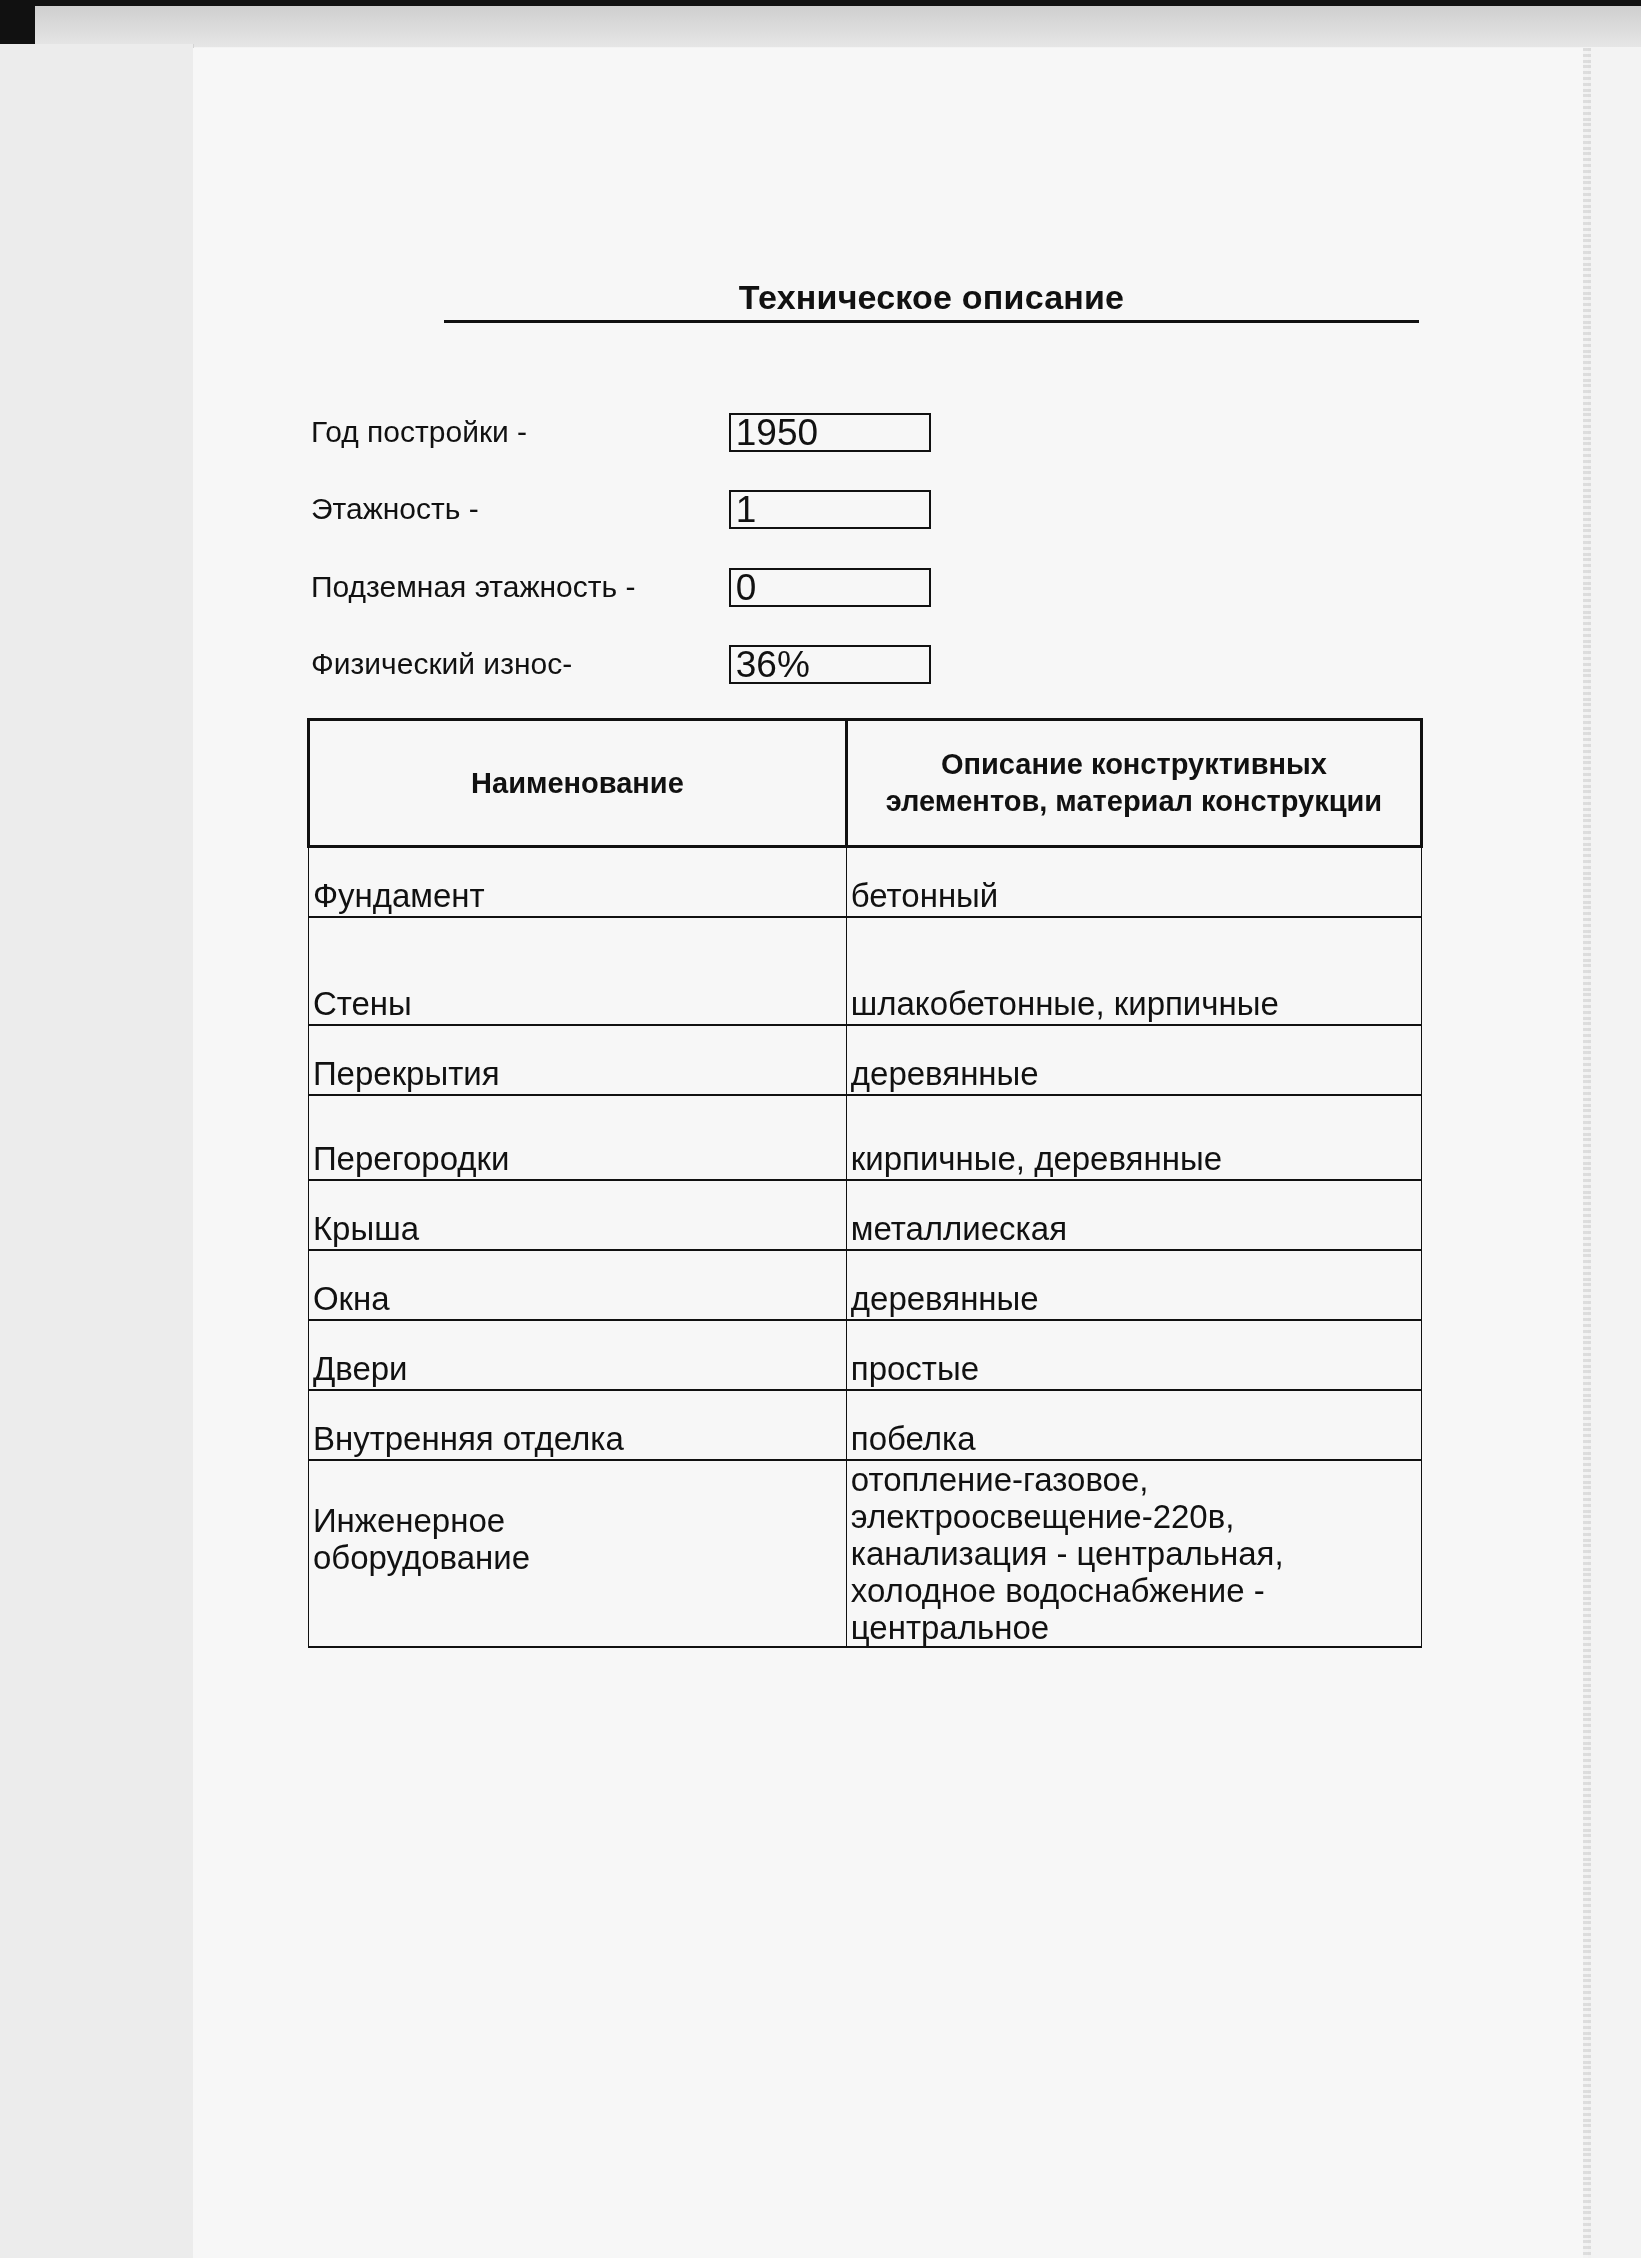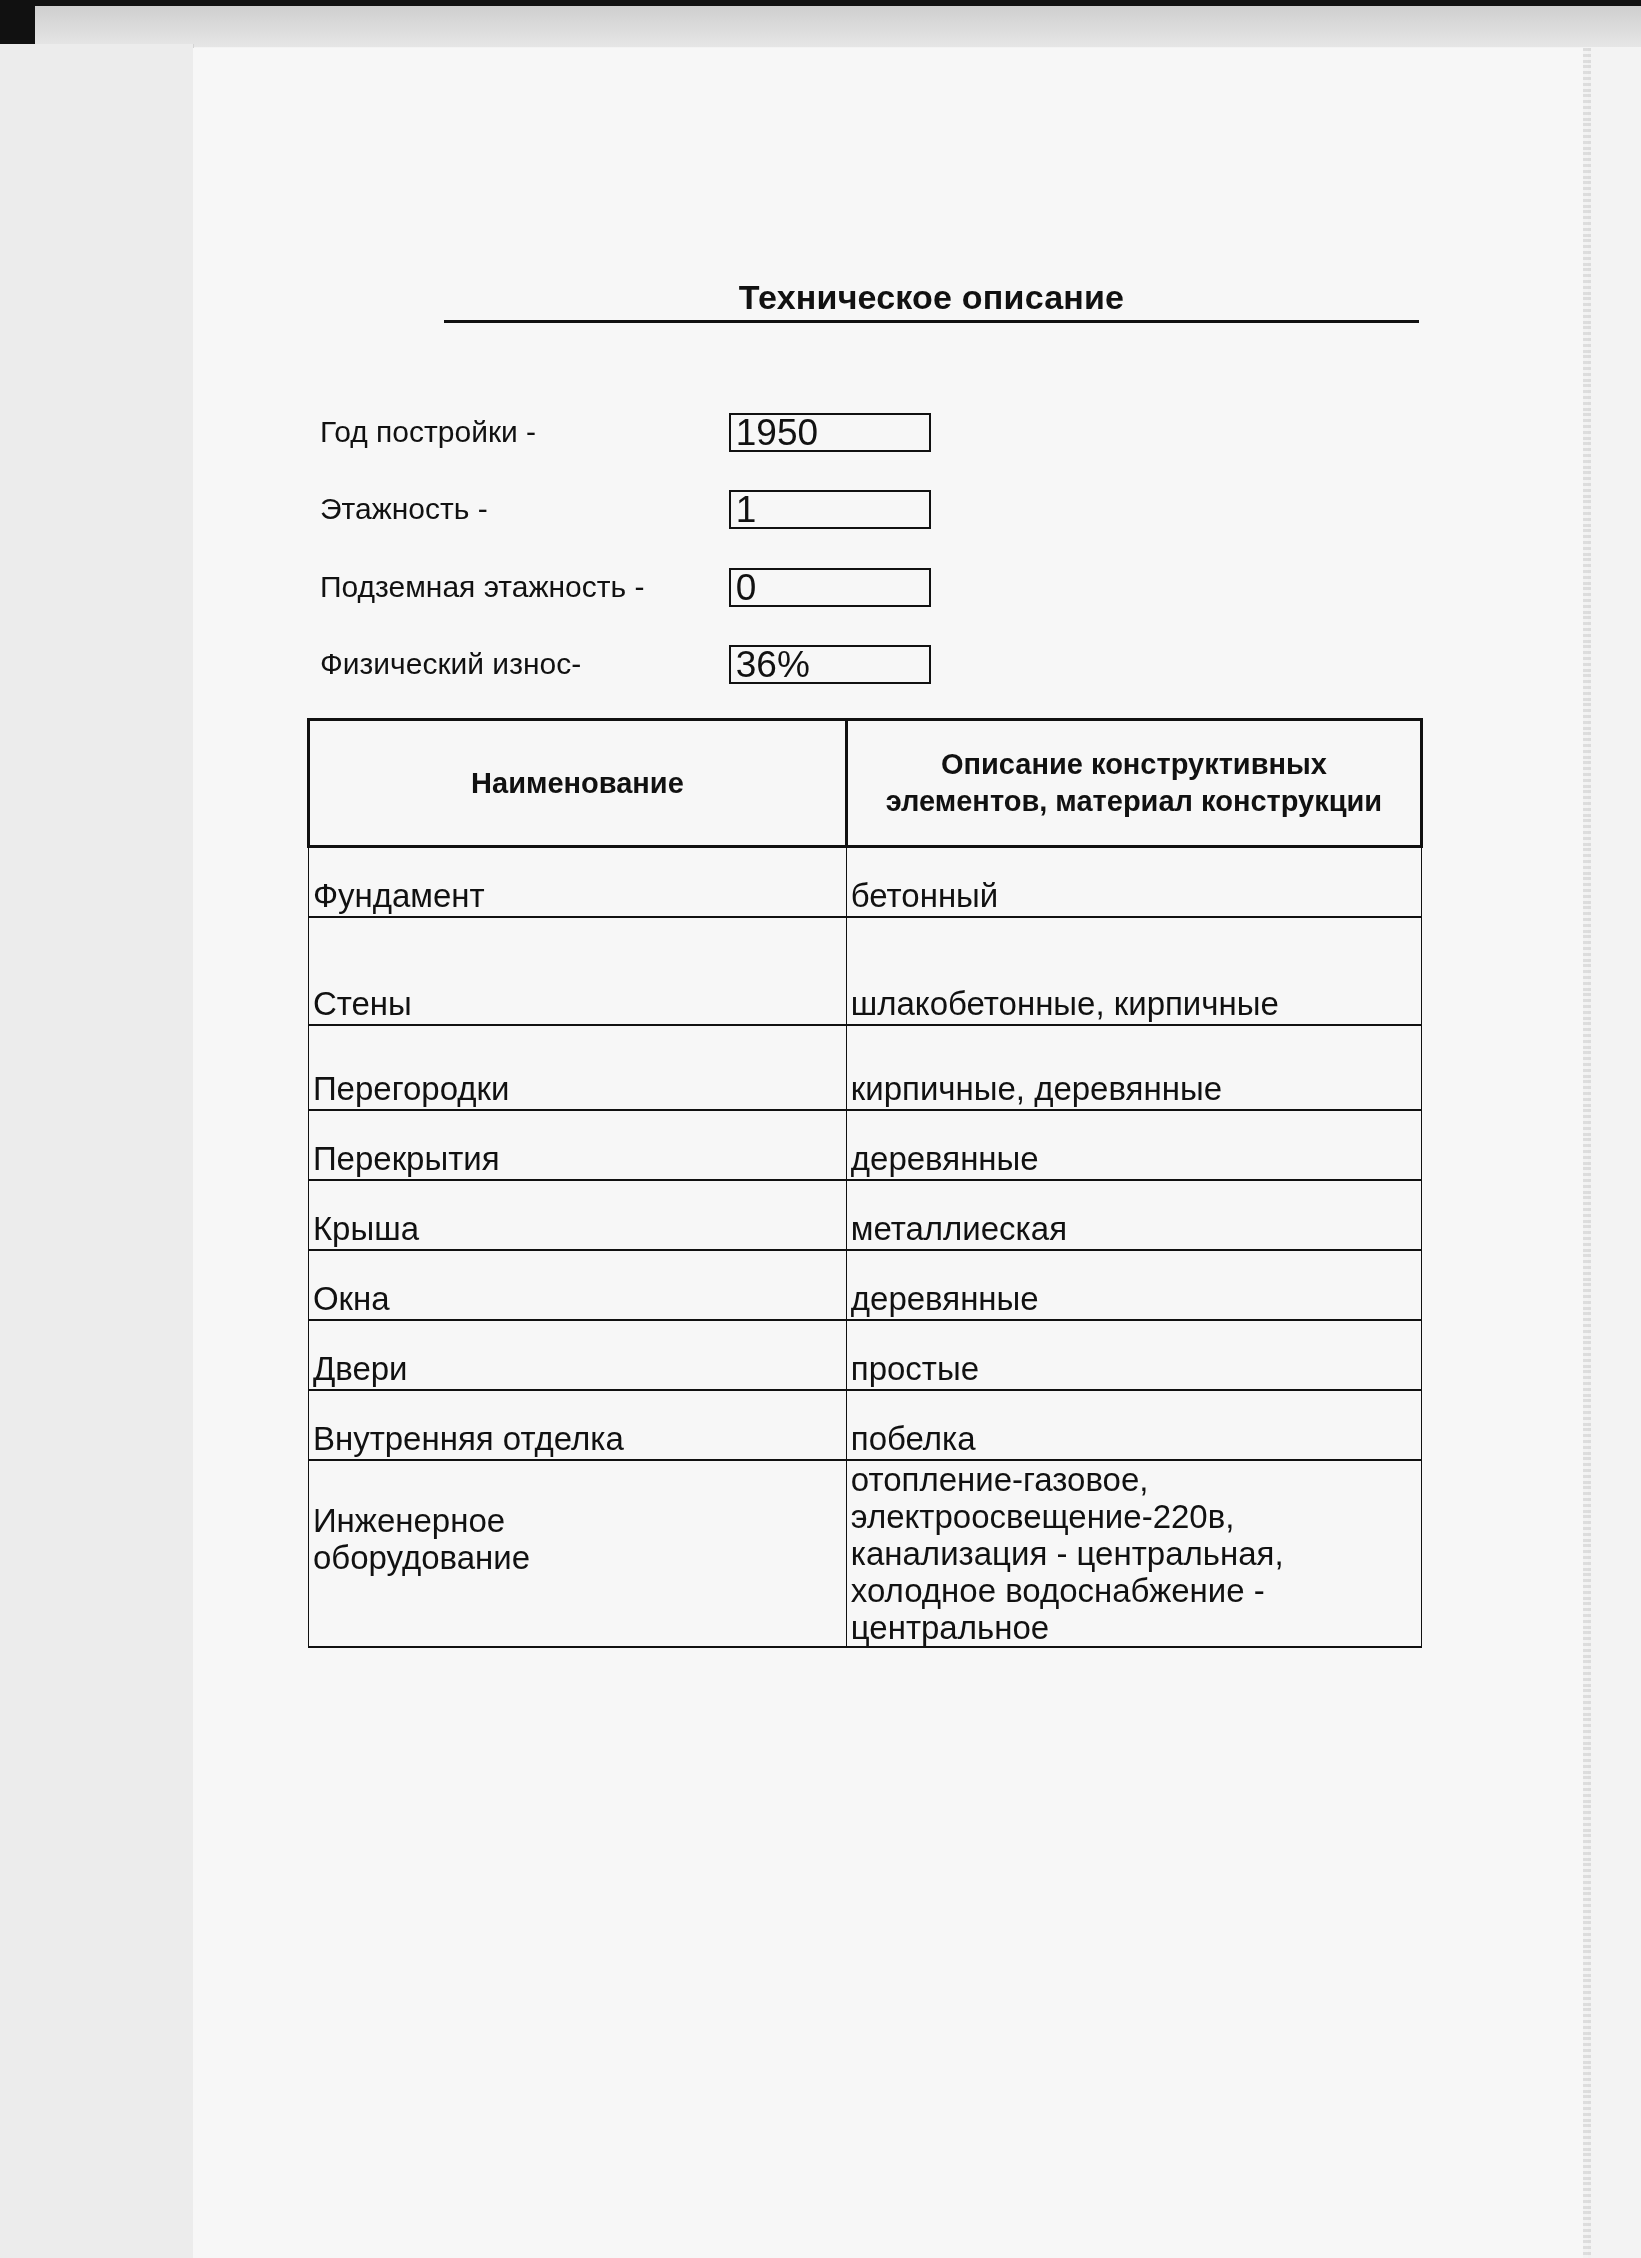--- a/index.html
+++ b/index.html
@@ -15,21 +15,21 @@
   .backpage { position:absolute; left:0; top:44px; width:193px; height:2214px; background:#ececec;
     border-right:1px solid #d4d4d4; }
   .page { position:absolute; left:193px; top:48px; width:1395px; height:2210px; background:#f7f7f7; }
   .rightedge { position:absolute; left:1583px; top:48px; width:7.7px; height:2210px;
     background:repeating-linear-gradient(#ccc 0 2.9px,#f0f0f0 2.9px 5.8px); opacity:.6; }
 
   .title { position:absolute; left:444px; top:278px; width:975px; text-align:center;
     font-weight:bold; font-size:34px; letter-spacing:0.2px; }
   .title-rule { position:absolute; left:444px; top:320px; width:975px; height:2.9px; background:#111; }
 
-  .field-label { position:absolute; left:320px; font-size:30px; }
+  .field-label { position:absolute; left:311px; font-size:30px; }
   .field-box { position:absolute; left:729px; width:193px; height:35px; border:2.9px solid #111;
     font-size:37px; line-height:35px; padding-left:4.8px; box-sizing:content-box; }
 
   table.spec { position:absolute; left:307px; top:718px; width:1116px; border-collapse:collapse; }
   table.spec th { border:3.9px solid #111; font-weight:bold; font-size:29px; text-align:center;
     vertical-align:middle; height:122px; line-height:37px; }
   table.spec td { border-left:1.9px solid #111; border-right:1.9px solid #111; border-bottom:2.9px solid #111;
     font-size:33px; vertical-align:bottom; padding:0 3.9px 1.9px 3.9px; line-height:37px; }
   table.spec td.c1 { width:417px; }
   table.spec td.eng { vertical-align:middle;margin-left:33px; }
@@ -69,27 +69,27 @@
   </thead>
   <tbody>
     <tr style="height:70px">
       <td class="c1">Фундамент</td>
       <td>бетонный</td>
     </tr>
     <tr style="height:108px">
       <td class="c1">Стены</td>
       <td>шлакобетонные, кирпичные</td>
     </tr>
+    <tr style="height:70px">
+      <td class="c1">Перекрытия</td>
+      <td>деревянные</td>
+    </tr>
     <tr style="height:85px">
       <td class="c1">Перегородки</td>
       <td>кирпичные, деревянные</td>
-    </tr>
-    <tr style="height:70px">
-      <td class="c1">Перекрытия</td>
-      <td>деревянные</td>
     </tr>
     <tr style="height:70px">
       <td class="c1">Крыша</td>
       <td>металлиеская</td>
     </tr>
     <tr style="height:70px">
       <td class="c1">Окна</td>
       <td>деревянные</td>
     </tr>
     <tr style="height:70px">

